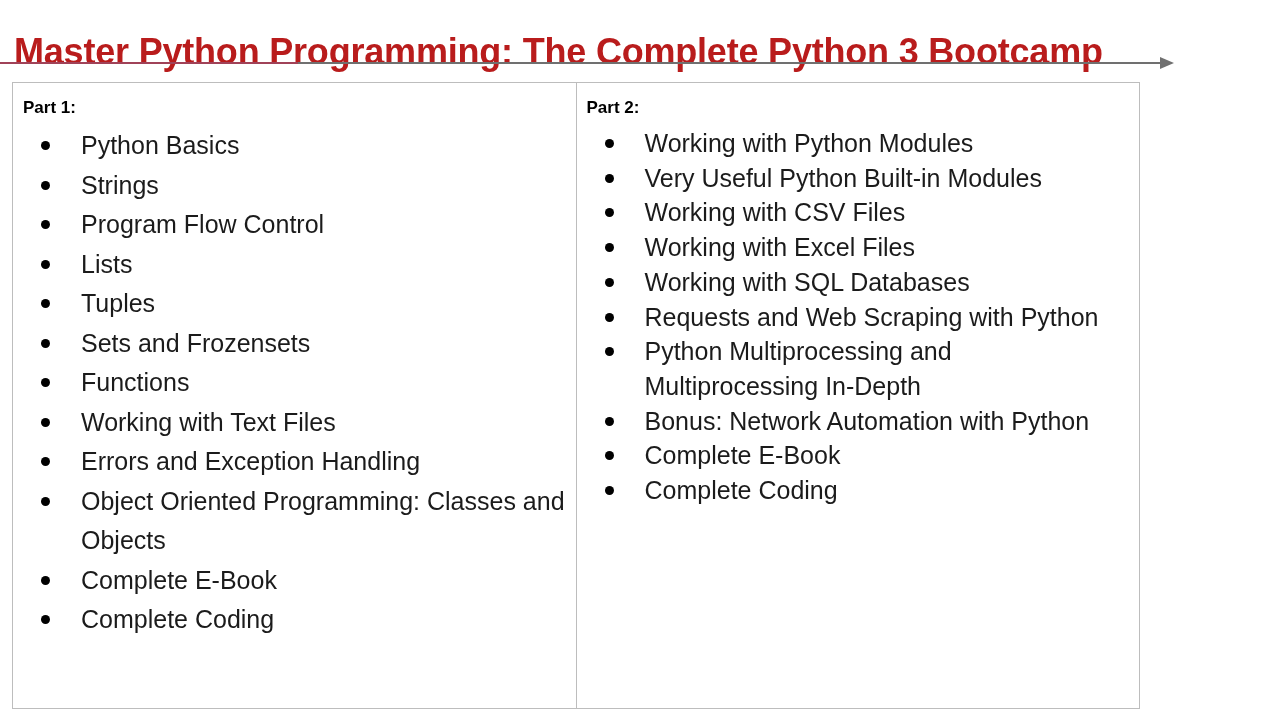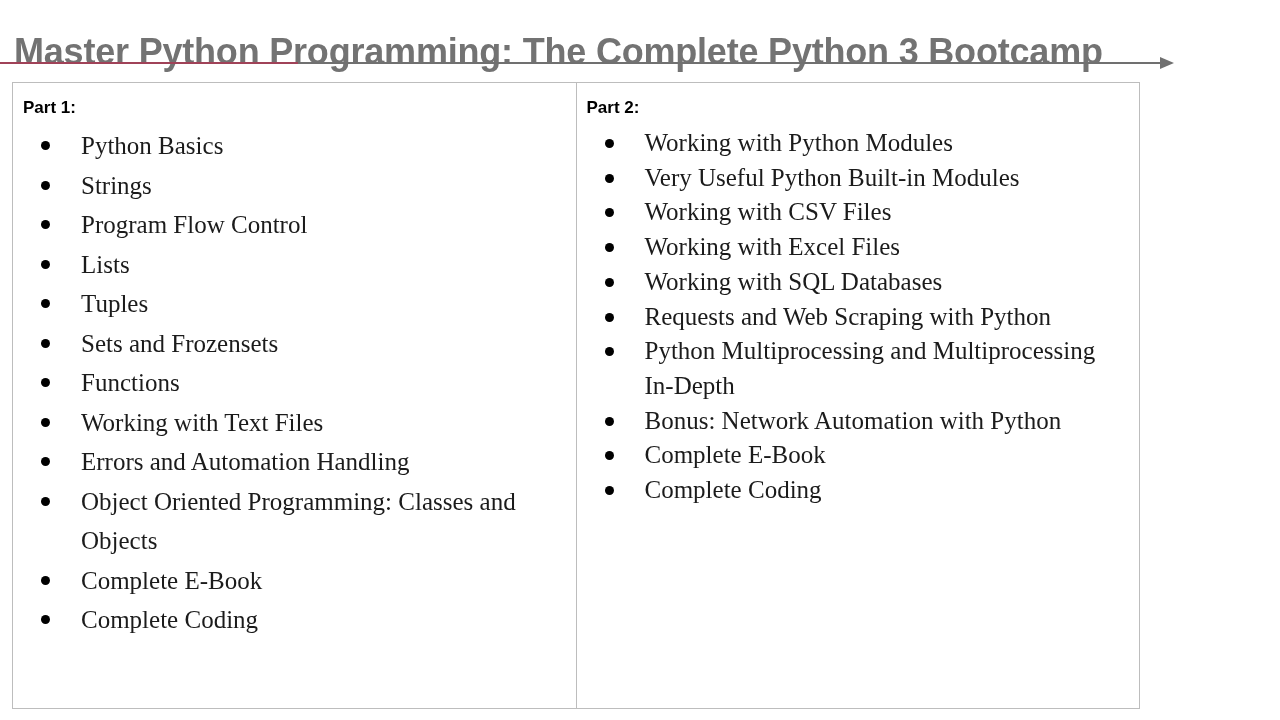--- a/index.html
+++ b/index.html
@@ -22,21 +22,21 @@
     left: 14px;
     top: 2px;
     width: 1200px;
     height: 52px;
     display: flex;
     align-items: center;
     font-family: "Liberation Sans", sans-serif;
     font-weight: bold;
     font-size: 36px;
     letter-spacing: -0.2px;
-    color: #737373;
+    color: #b91c1c;
     white-space: nowrap;
   }
 
   
   .title-rule {
     position: absolute;
     left: 0px;
     top: 59px;
     width: 1180px;
     height: 8px;
@@ -103,21 +103,21 @@
     margin: 0 0 3px 10px;
   }
 
   .bullet-list {
     list-style: none;
     margin: 0;
     padding: 0;
   }
   .bullet-list li {
     position: relative;
-    font-family: Liberation Serif, serif;
+    font-family: Liberation Sans, sans-serif;
     font-size: 25px;
     color: #1b1b1b;
     padding-left: 58px;
     margin-left: 10px;
   }
   .col-left .bullet-list li {
     line-height: 39.5px;
     padding-right: 4px;
   }
   .col-right .bullet-list li {
@@ -152,21 +152,21 @@
     <div class="col-heading">Part 1:</div>
     <ul class="bullet-list">
       <li><span class="dot"></span><span>Python Basics</span></li>
       <li><span class="dot"></span><span>Strings</span></li>
       <li><span class="dot"></span><span>Program Flow Control</span></li>
       <li><span class="dot"></span><span>Lists</span></li>
       <li><span class="dot"></span><span>Tuples</span></li>
       <li><span class="dot"></span><span>Sets and Frozensets</span></li>
       <li><span class="dot"></span><span>Functions</span></li>
       <li><span class="dot"></span><span>Working with Text Files</span></li>
-      <li><span class="dot"></span><span>Errors and Automation Handling</span></li>
+      <li><span class="dot"></span><span>Errors and Exception Handling</span></li>
       <li><span class="dot"></span><span>Object Oriented Programming: Classes and Objects</span></li>
       <li><span class="dot"></span><span>Complete E-Book</span></li>
       <li><span class="dot"></span><span>Complete Coding</span></li>
     </ul>
   </div>
 
   <div class="col col-right">
     <div class="col-heading">Part 2:</div>
     <ul class="bullet-list">
       <li><span class="dot"></span><span>Working with Python Modules</span></li>

